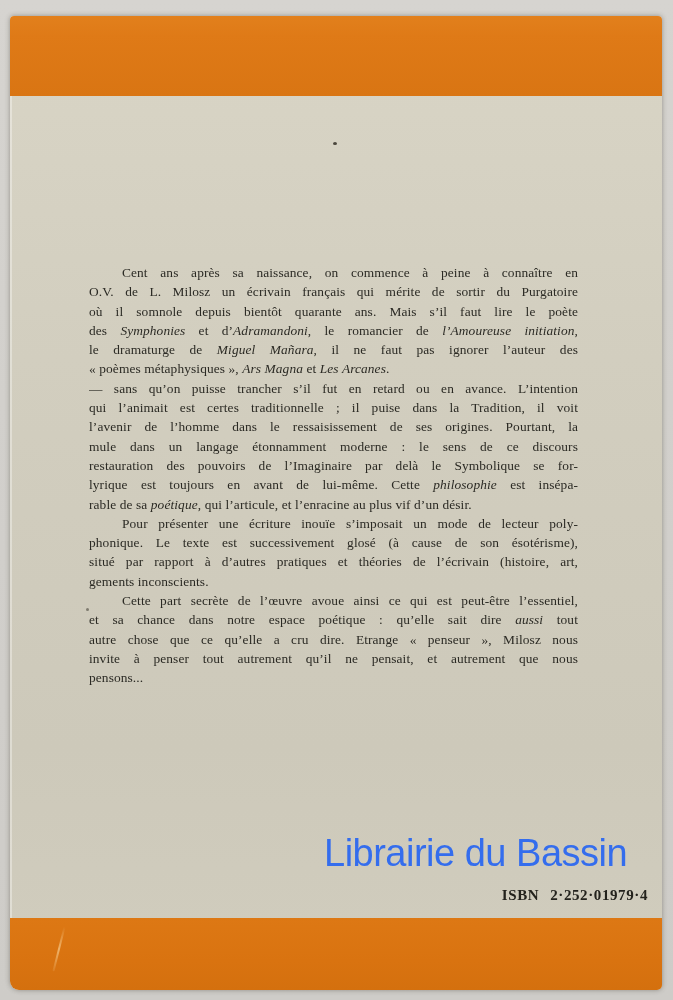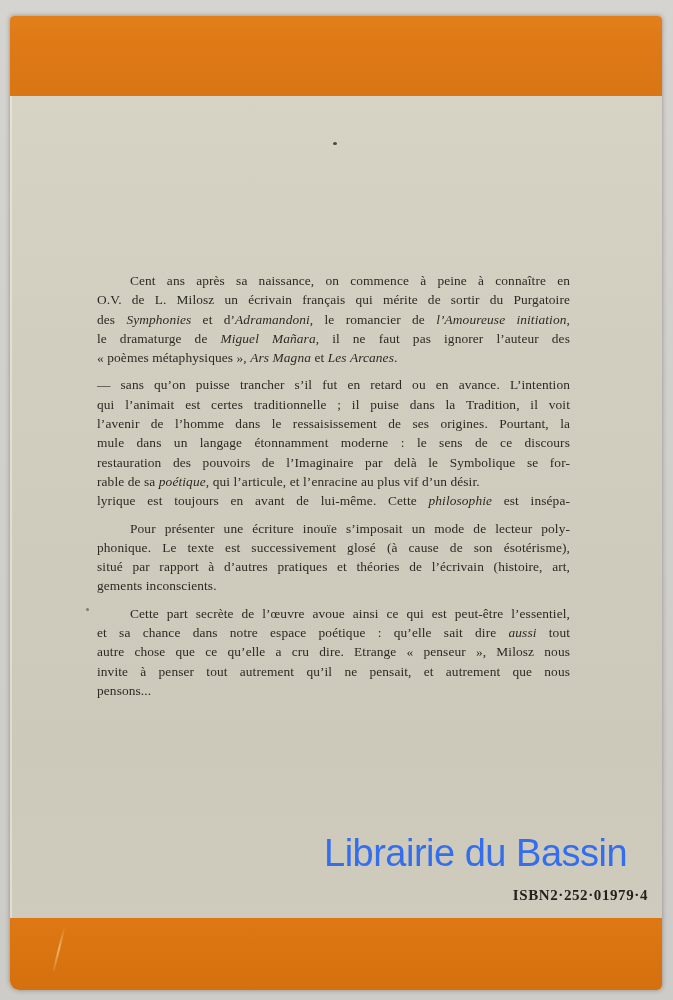--- a/index.html
+++ b/index.html
@@ -37,42 +37,42 @@
   .band.top { top: 0; height: 80px; border-radius: 4px 4px 0 0; }
   .band.bottom { bottom: 0; height: 72px; border-radius: 0 0 5px 9px;
     background: linear-gradient(180deg, #dd7814 0%, #d97310 60%, #d4700e 100%); }
   .text-block {
     position: absolute;
     left: 79px; top: 247px; width: 489px;
     font-size: 13.4px; line-height: 19.3px;
     color: var(--ink);
     letter-spacing: 0.1px;
   }
-  .para { margin: 8px; }
+  .para { margin: 0; }
   .line { text-align: justify; text-align-last: justify; overflow: hidden; white-space: normal; }
   .line.first { text-indent: 33px; }
   .line.last { text-align-last: left; }
   .line i { font-style: italic; }
   .watermark {
     position: absolute;
     left: 314px; top: 815px;
     font-family: "Liberation Sans", "DejaVu Sans", sans-serif;
     font-size: 38px; line-height: 44px;
     letter-spacing: -0.5px;
     color: var(--blue);
     opacity: 0.96;
   }
   .isbn {
     position: absolute;
     right: 14px; top: 871px;
     font-size: 15px; font-weight: bold;
     letter-spacing: 0.6px;
     color: #23221c;
   }
-  .isbn .isbn-value { }
+  .isbn .isbn-value { margin-left: 11px; }
   .speck { position: absolute; background: #4a463c; border-radius: 50%; }
   .speck.s1 { left: 323px; top: 126px; width: 4px; height: 3px; }
   .speck.s2 { left: 76px; top: 592px; width: 3px; height: 3px; opacity: .6; }
   .scratch {
     position: absolute; left: 48px; bottom: 18px; width: 2px; height: 46px;
     background: linear-gradient(180deg, rgba(255,230,180,.0), rgba(255,230,180,.55), rgba(255,230,180,.1));
     transform: rotate(14deg); border-radius: 2px;
   }
 </style>
 </head>
@@ -80,32 +80,33 @@
 
 <div class="stage">
   <div class="book">
     <div class="band top"></div>
     <div class="band bottom"></div>
 
     <div class="text-block">
         <div class="para">
           <div class="line first">Cent ans après sa naissance, on commence à peine à connaître en</div>
           <div class="line">O.V. de L. Milosz un écrivain français qui mérite de sortir du Purgatoire</div>
+          <div class="line">où il somnole depuis bientôt quarante ans. Mais s’il faut lire le poète</div>
           <div class="line">des <i>Symphonies</i> et d’<i>Adramandoni</i>, le romancier de <i>l’Amoureuse initiation</i>,</div>
           <div class="line">le dramaturge de <i>Miguel Mañara</i>, il ne faut pas ignorer l’auteur des</div>
           <div class="line last">« poèmes métaphysiques », <i>Ars Magna</i> et <i>Les Arcanes</i>.</div>
         </div>
         <div class="para">
           <div class="line">— sans qu’on puisse trancher s’il fut en retard ou en avance. L’intention</div>
           <div class="line">qui l’animait est certes traditionnelle ; il puise dans la Tradition, il voit</div>
           <div class="line">l’avenir de l’homme dans le ressaisissement de ses origines. Pourtant, la</div>
           <div class="line">mule dans un langage étonnamment moderne : le sens de ce discours</div>
           <div class="line">restauration des pouvoirs de l’Imaginaire par delà le Symbolique se for-</div>
+          <div class="line">lyrique est toujours en avant de lui-même. Cette <i>philosophie</i> est insépa-</div>
           <div class="line last">rable de sa <i>poétique</i>, qui l’articule, et l’enracine au plus vif d’un désir.</div>
-          <div class="line">lyrique est toujours en avant de lui-même. Cette <i>philosophie</i> est insépa-</div>
         </div>
         <div class="para">
           <div class="line first">Pour présenter une écriture inouïe s’imposait un mode de lecteur poly-</div>
           <div class="line">phonique. Le texte est successivement glosé (à cause de son ésotérisme),</div>
           <div class="line">situé par rapport à d’autres pratiques et théories de l’écrivain (histoire, art,</div>
           <div class="line last">gements inconscients.</div>
         </div>
         <div class="para">
           <div class="line first">Cette part secrète de l’œuvre avoue ainsi ce qui est peut-être l’essentiel,</div>
           <div class="line">et sa chance dans notre espace poétique : qu’elle sait dire <i>aussi</i> tout</div>

